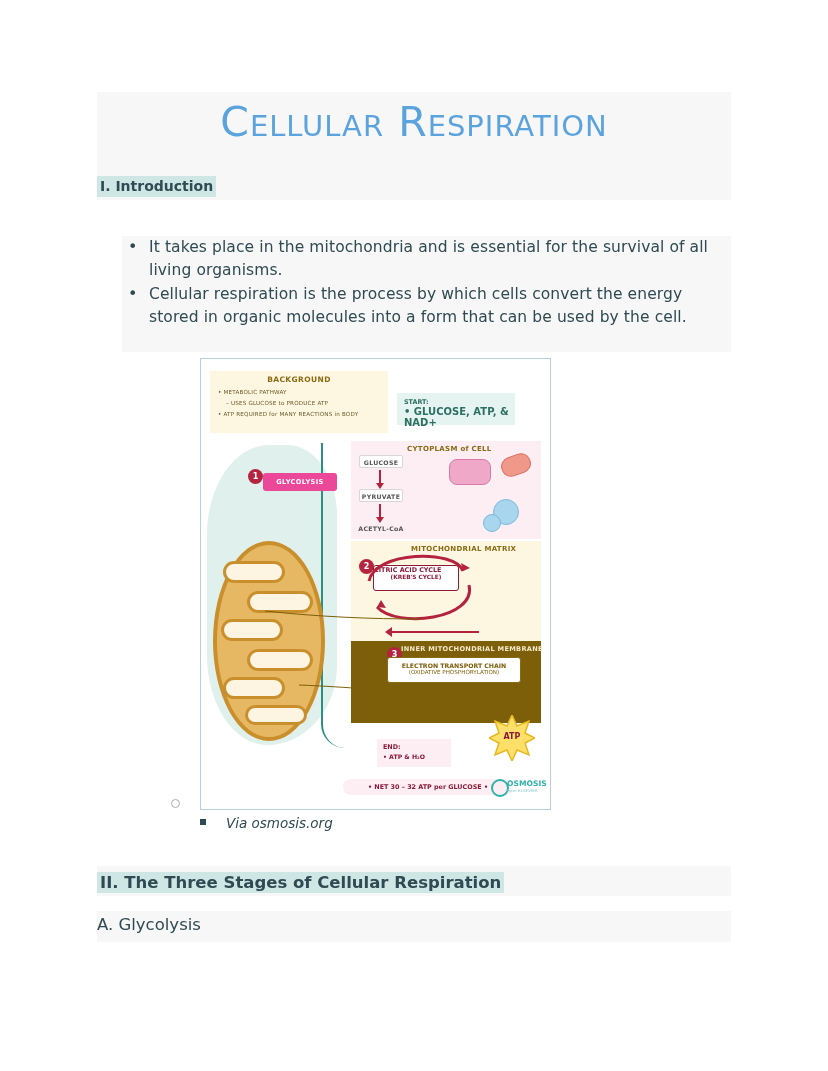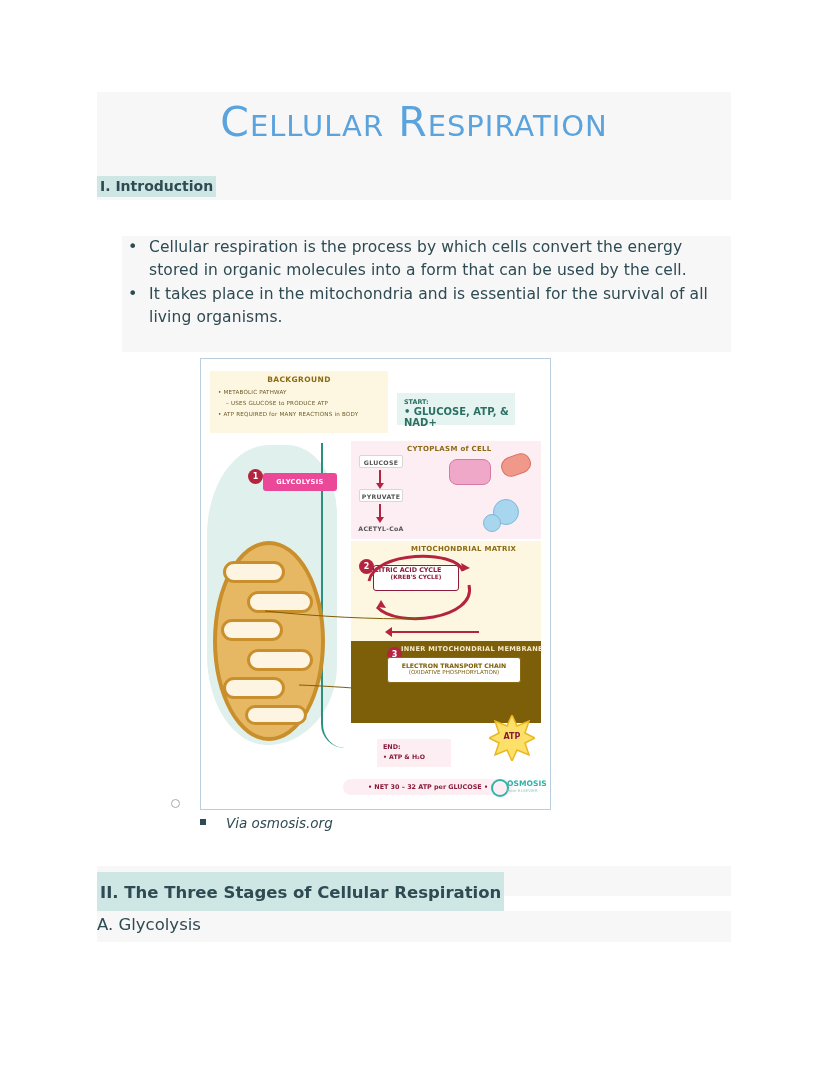--- a/index.html
+++ b/index.html
@@ -67,21 +67,21 @@
     background: #f7f7f7;
   }
   .h-stages {
     position: absolute;
     left: 97px;
     top: 872px;
     font-size: 16.5px;
     font-weight: 700;
     color: #2e4a52;
     background: #cfe7e4;
-    padding: 11px 3px;
+    padding: 1px 3px;
   }
 
   .h3-band {
     position: absolute;
     left: 97px;
     top: 911px;
     width: 634px;
     height: 31px;
     background: #f7f7f7;
   }
@@ -353,22 +353,22 @@
 
 <div class="page">
 
   <div class="title-band"></div>
   <div class="doc-title">Cellular Respiration</div>
 
   <div class="h-intro">I. Introduction</div>
 
   <div class="body-band"></div>
   <ul class="bullets">
+    <li>It takes place in the mitochondria and is essential for the survival of all living organisms.</li>
     <li>Cellular respiration is the process by which cells convert the energy stored in organic molecules into a form that can be used by the cell.</li>
-    <li>It takes place in the mitochondria and is essential for the survival of all living organisms.</li>
   </ul>
 
   <div class="fig-handle"></div>
   <div class="figure-frame">
 
     <div class="dg bg-box">
       <div class="bg-title">BACKGROUND</div>
       <div class="bg-l" style="left:8px; top:18px;">• METABOLIC PATHWAY</div>
       <div class="bg-l" style="left:16px; top:29px;">– USES GLUCOSE to PRODUCE ATP</div>
       <div class="bg-l" style="left:8px; top:40px;">• ATP REQUIRED for MANY REACTIONS in BODY</div>

